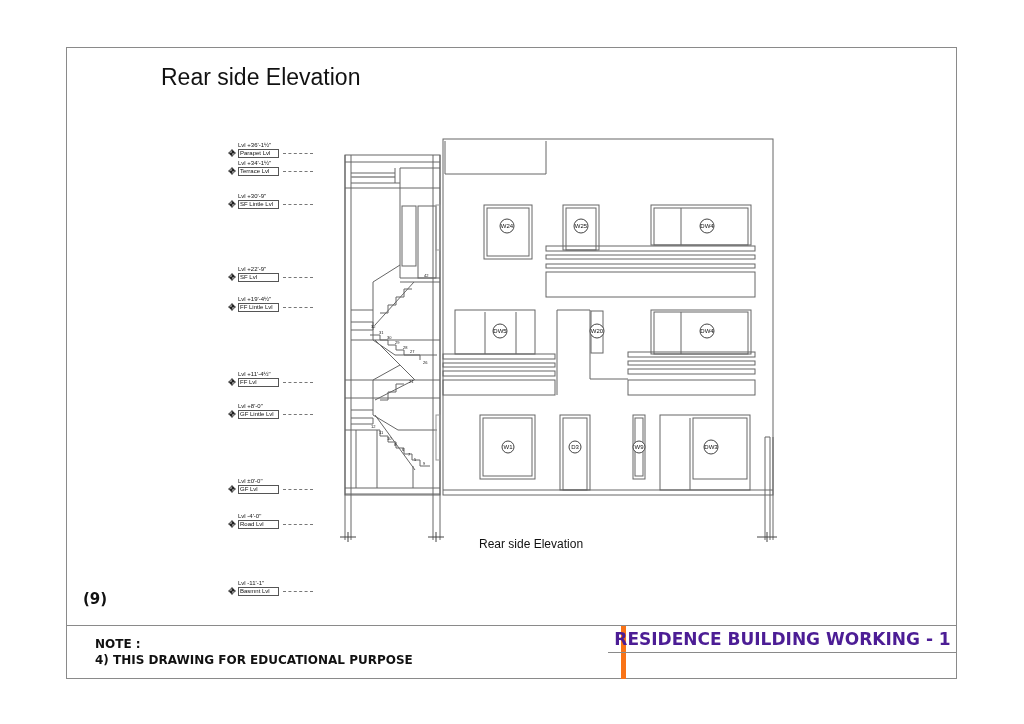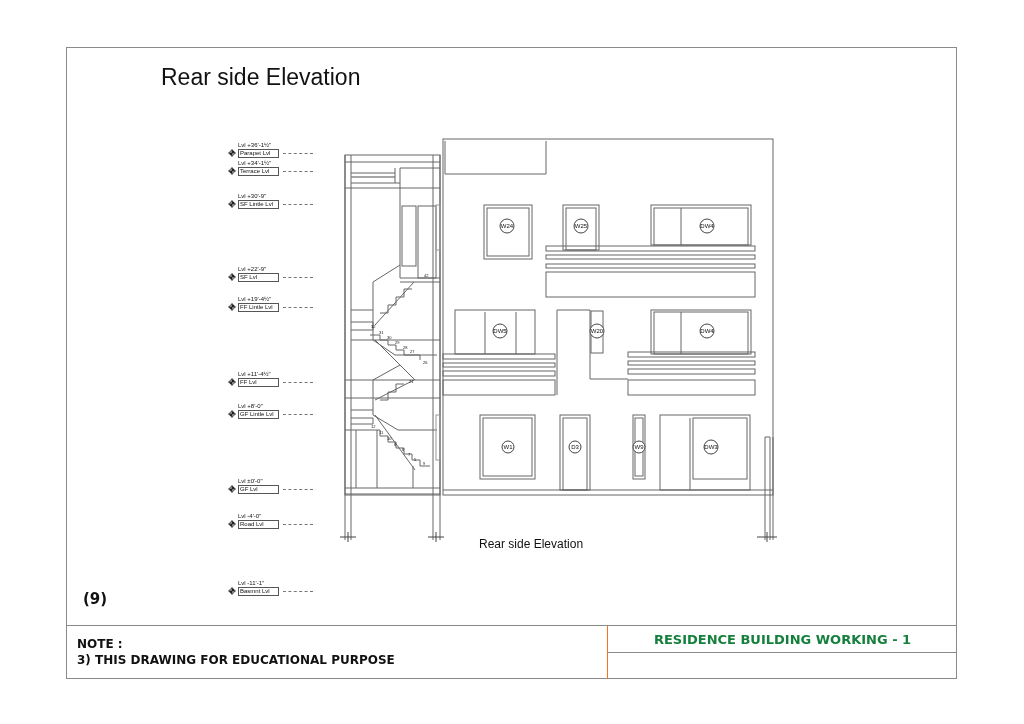--- a/index.html
+++ b/index.html
@@ -2,24 +2,24 @@
 <html><head>
 <meta charset="utf-8">
 <style>
   html, body { margin: 0; padding: 0; background: #ffffff; }
   body { width: 1024px; height: 724px; position: relative; overflow: hidden; font-family: "Liberation Sans", sans-serif; }
   .sheet { position: absolute; left: 66px; top: 47px; width: 891px; height: 632px; border: 1px solid #8a8a8a; box-sizing: border-box; }
   .title { position: absolute; left: 161px; top: 64px; font-size: 23px; color: #111; font-family: "Liberation Sans", sans-serif; }
   .drawing { position: absolute; left: 0; top: 0; }
   .sheet-num { position: absolute; left: 83px; top: 590px; font-size: 15px; font-weight: bold; color: #111; font-family: "DejaVu Sans", sans-serif; }
   .titleblock { position: absolute; left: 66px; top: 625px; width: 891px; height: 54px; border-top: 1px solid #8a8a8a; box-sizing: border-box; }
-  .tb-note { position: absolute; left: 0; top: 0; width: 542px; height: 53px; border-right: 1px solid #f97316; box-sizing: border-box; padding: 10px 0 8px 11px; }
+  .tb-note { position: absolute; left: 18px; top: 0; width: 542px; height: 53px; border-right: 5px solid #f97316; box-sizing: border-box; padding: 10px 0 8px 11px; }
   .tb-note .n1, .tb-note .n2 { font-family: "DejaVu Sans", sans-serif; font-weight: bold; font-size: 12px; color: #111; line-height: 16px; white-space: nowrap; }
   .tb-right { position: absolute; left: 542px; top: 0; width: 349px; height: 53px; }
-  .tb-row { height: 26px; display: flex; align-items: center; justify-content: center; font-family: "DejaVu Sans", sans-serif; font-weight: bold; font-size: 13px; color: #15803d; text-align: center; }
+  .tb-row { height: 26px; display: flex; align-items: center; justify-content: center; font-family: "DejaVu Sans", sans-serif; font-weight: bold; font-size: 17px; color: #4c1d95; text-align: center; }
   .tb-row.top { border-bottom: 1px solid #8a8a8a; }
   .caption { position: absolute; left: 479px; top: 537px; font-size: 12px; color: #111; }
   .lvl { position: absolute; font-family: "Liberation Sans", sans-serif; color: #111; }
   .lvl .v { position: absolute; left: 12px; top: 0; font-size: 6px; white-space: nowrap; line-height: 7px; }
   .lvl .box { position: absolute; left: 12px; top: 7px; width: 38px; height: 7px; border: 1px solid #555; font-size: 6px; line-height: 7px; padding-left: 1px; white-space: nowrap; overflow: hidden; }
   .lvl .mk { position: absolute; left: 2px; top: 7px; width: 8px; height: 8px; }
   .lvl .dash { position: absolute; left: 57px; top: 11px; width: 30px; height: 1px; border-top: 1px dashed #777; }
 </style>
 </head>
 <body>
@@ -330,18 +330,18 @@
   </g>
 </svg>
 
 <div class="caption">Rear side Elevation</div>
 
 <div class="sheet-num">(9)</div>
 
 <div class="titleblock">
   <div class="tb-note">
     <div class="n1">NOTE :</div>
-    <div class="n2">3) THIS DRAWING FOR EDUCATIONAL PURPOSE</div>
+    <div class="n2">4) THIS DRAWING FOR EDUCATIONAL PURPOSE</div>
   </div>
   <div class="tb-right">
     <div class="tb-row top">RESIDENCE BUILDING WORKING - 1</div>
   </div>
 </div>
 
 </body></html>

